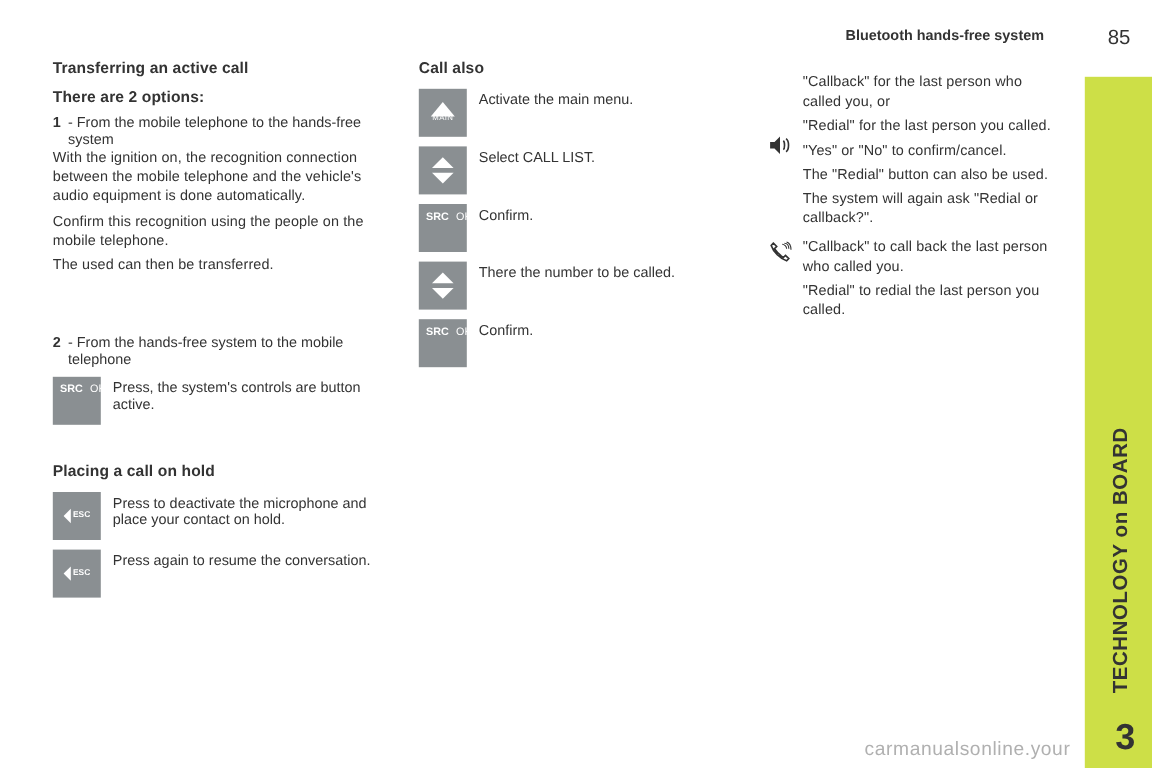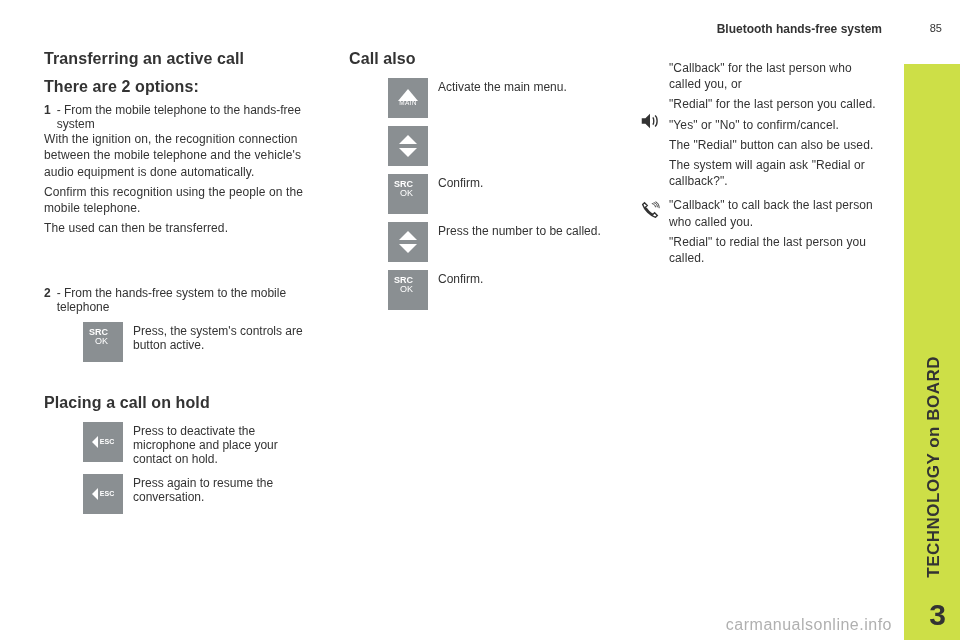--- a/index.html
+++ b/index.html
@@ -9,62 +9,61 @@
       font-family: Arial, Helvetica, sans-serif;
       font-size: 12px;
       color: #333;
       position: relative;
       background: #fff;
       overflow: hidden;
     }
     .page-header {
       position: absolute;
       top: 22px;
-      left: 12px;
+      left: 0;
       width: 870px;
       text-align: right;
       font-weight: bold;
       font-size: 12px;
     }
     .page-number {
       position: absolute;
       top: 22px;
       right: 18px;
-      font-size: 11px;
+      font-size: 17px;
       transform: rotate(0deg);
     }
     .content {
       position: absolute;
       top: 48px;
       left: 44px;
       width: 820px;
       display: flex;
       gap: 30px;
     }
     .col {
       flex: 1;
     }
     .col1 { flex: 0 0 275px; }
     .col2 { flex: 0 0 260px; }
     .col3 { flex: 0 0 240px; }
     .section-head {
       font-weight: bold;
-      font-size: 16px;
+      font-size: 13px;
       margin-bottom: 6px;
     }
     p { margin-bottom: 4px; line-height: 1.35; letter-spacing: 0.1px; }
     .numline { display: flex; gap: 6px; }
     .numline .num { font-weight: bold; flex: 0 0 auto; }
-    .icon-row { display: flex; gap: 10px; margin-top: 8px; align-items: flex-start; margin-left: 39px; }
+    .icon-row { display: flex; gap: 10px; margin-top: 8px; align-items: flex-start; }
     .icon-row .text { flex: 1; padding-top: 2px; }
     .icon-box {
       width: 40px; height: 40px;
       background: #8a8f92;
       display: flex;
-      flex-direction: column;
       align-items: center;
       justify-content: center;
       color: #fff;
       flex-shrink: 0;
     }
     .icon-box .sub { font-size: 6.5px; color: #fff; margin-top: -2px; letter-spacing: 0.3px; }
     .updown { width:40px; height:40px; display:flex; flex-direction:column; justify-content:center; align-items:center; }
     .tri-up { width: 0; height: 0; border-left: 9px solid transparent; border-right: 9px solid transparent; border-bottom: 9px solid #fff; margin: 2px; }
     .tri-down { width: 0; height: 0; border-left: 9px solid transparent; border-right: 9px solid transparent; border-top: 9px solid #fff; margin: 2px; }
     .tri-left { width: 0; height: 0; border-top: 6px solid transparent; border-bottom: 6px solid transparent; border-right: 6px solid #fff; display:inline-block;}
@@ -180,38 +179,39 @@
         <div class="sub">MAIN</div>
       </div>
       <div class="text">Activate the main menu.</div>
     </div>
 
     <div class="icon-row">
       <div class="icon-box updown">
         <div class="tri-up"></div>
         <div class="tri-down"></div>
       </div>
+      <div class="text">Select CALL LIST.</div>
     </div>
 
     <div class="icon-row">
       <div class="icon-box src-ok">
         <div class="src">SRC</div>
         <div class="okwrap">
             <div class="ok">OK</div>
           </div>
       </div>
       <div class="text">Confirm.</div>
     </div>
 
     <div class="icon-row">
       <div class="icon-box updown">
         <div class="tri-up"></div>
         <div class="tri-down"></div>
       </div>
-      <div class="text">Press the number to be called.</div>
+      <div class="text">There the number to be called.</div>
     </div>
 
     <div class="icon-row">
       <div class="icon-box src-ok">
         <div class="src">SRC</div>
         <div class="okwrap">
             <div class="ok">OK</div>
           </div>
       </div>
       <div class="text">Confirm.</div>
@@ -243,13 +243,13 @@
       </div>
     </div>
   </div>
 </div>
 
 <div class="sidebar">
   <div class="sidebar-text">TECHNOLOGY on BOARD</div>
   <div class="sidebar-num">3</div>
 </div>
 
-<div class="watermark">carmanualsonline.info</div>
+<div class="watermark">carmanualsonline.your</div>
 
 </body></html>

